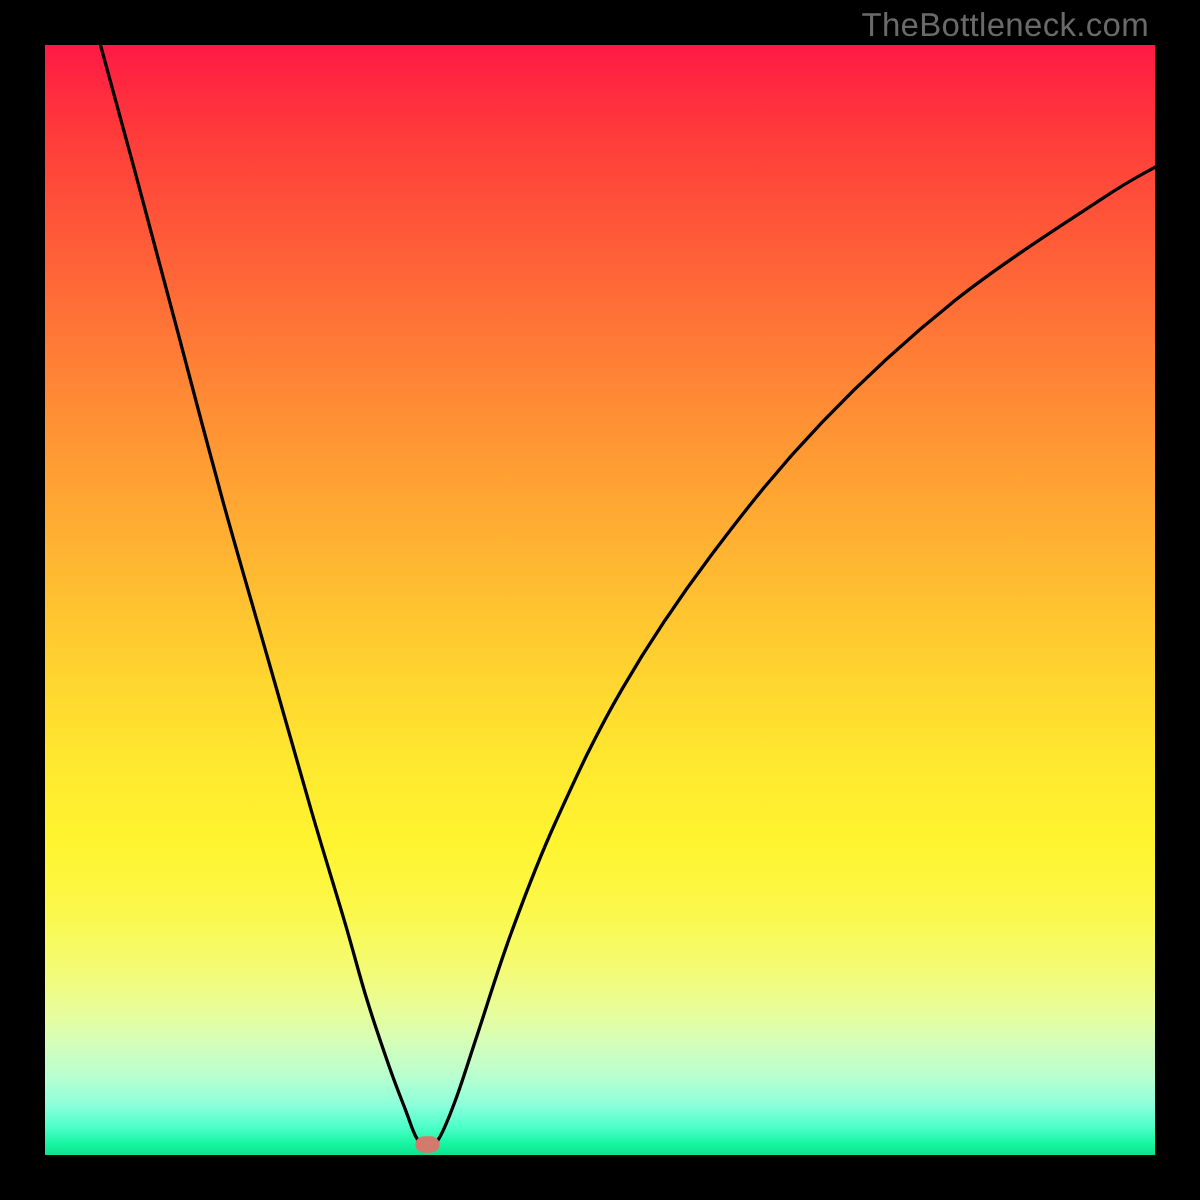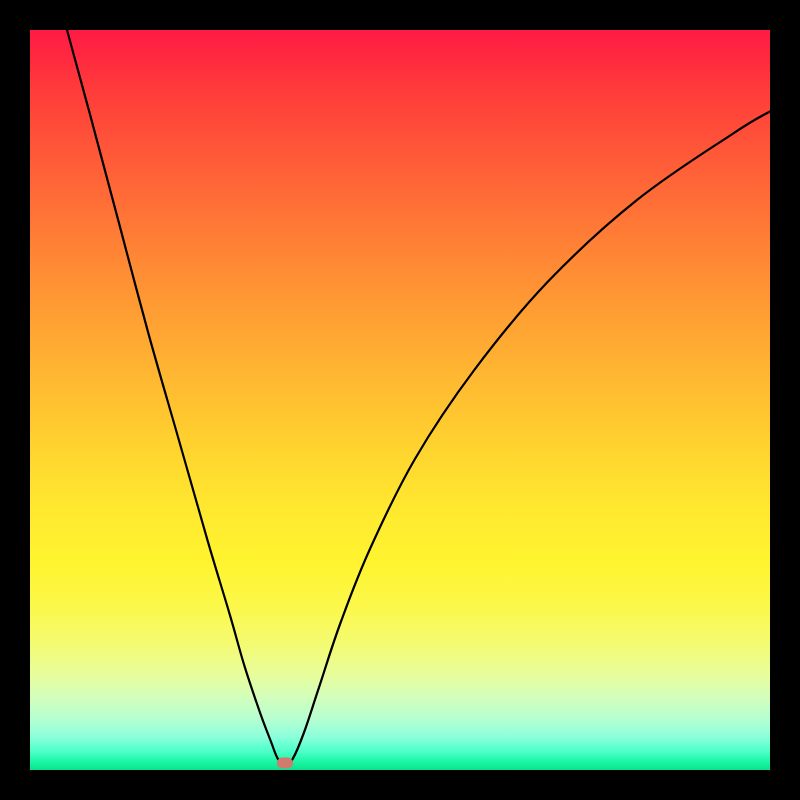--- a/index.html
+++ b/index.html
@@ -62,19 +62,20 @@
     height: 11px;
     border-radius: 6px / 5px;
     background: #d27a6e;
     transform: translate(-50%, -50%);
   }
 </style>
 </head>
 <body>
 
 <div class="frame">
+  <div class="watermark">TheBottleneck.com</div>
   <div class="plot">
     <svg class="curve" viewBox="0 0 740 740" preserveAspectRatio="none">
       <path id="curve-path" fill="none" stroke="#000000" stroke-width="2.2" stroke-linecap="round" d="M 37.00 0.00 C 41.00 14.65, 49.88 46.77, 59.20 81.40 C 68.52 116.03, 78.14 152.44, 88.80 192.40 C 99.46 232.36, 107.74 264.77, 118.40 303.40 C 129.06 342.03, 137.34 369.70, 148.00 407.00 C 158.66 444.30, 168.28 478.63, 177.60 510.60 C 186.92 542.57, 193.14 561.96, 199.80 584.60 C 206.46 607.24, 209.27 619.08, 214.60 636.40 C 219.93 653.72, 224.74 667.48, 229.40 680.80 C 234.06 694.12, 237.17 701.74, 240.50 710.40 C 243.83 719.06, 245.24 724.64, 247.90 728.90 C 250.56 733.16, 252.64 734.08, 255.30 734.08 C 257.96 734.08, 259.37 734.49, 262.70 728.90 C 266.03 723.31, 269.14 715.65, 273.80 703.00 C 278.46 690.35, 281.94 678.58, 288.60 658.60 C 295.26 638.62, 301.48 617.31, 310.80 592.00 C 320.12 566.69, 327.08 547.30, 340.40 518.00 C 353.72 488.70, 366.15 461.17, 384.80 429.20 C 403.45 397.23, 420.02 372.37, 444.00 340.40 C 467.98 308.43, 488.70 282.24, 518.00 251.60 C 547.30 220.96, 573.50 196.84, 606.80 170.20 C 640.10 143.56, 679.02 119.58, 703.00 103.60 C 726.98 87.62, 733.34 85.40, 740.00 81.40"></path>
     </svg>
     <div class="marker" id="min-marker" style="left: 255.3px; top: 732.6px; background: rgb(210, 122, 110);"></div>
   </div>
 </div>
 
 </body></html>

